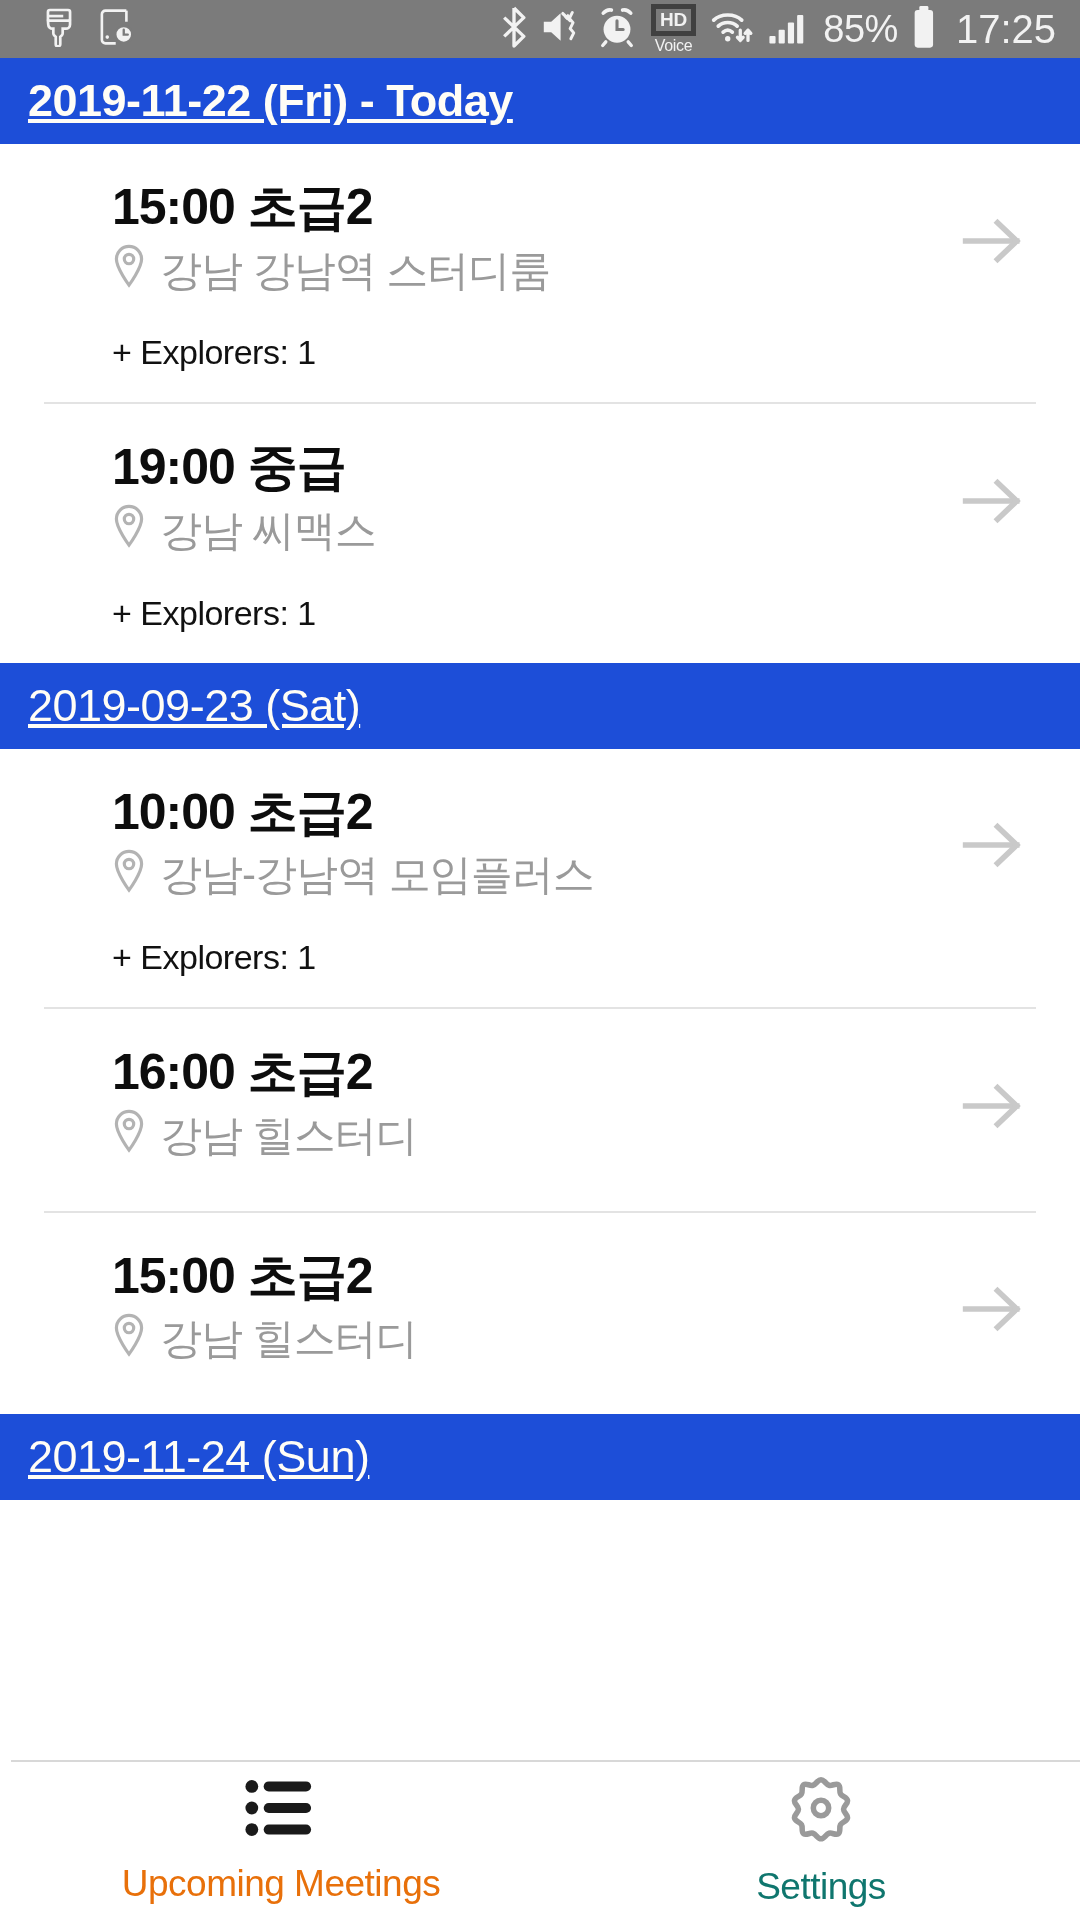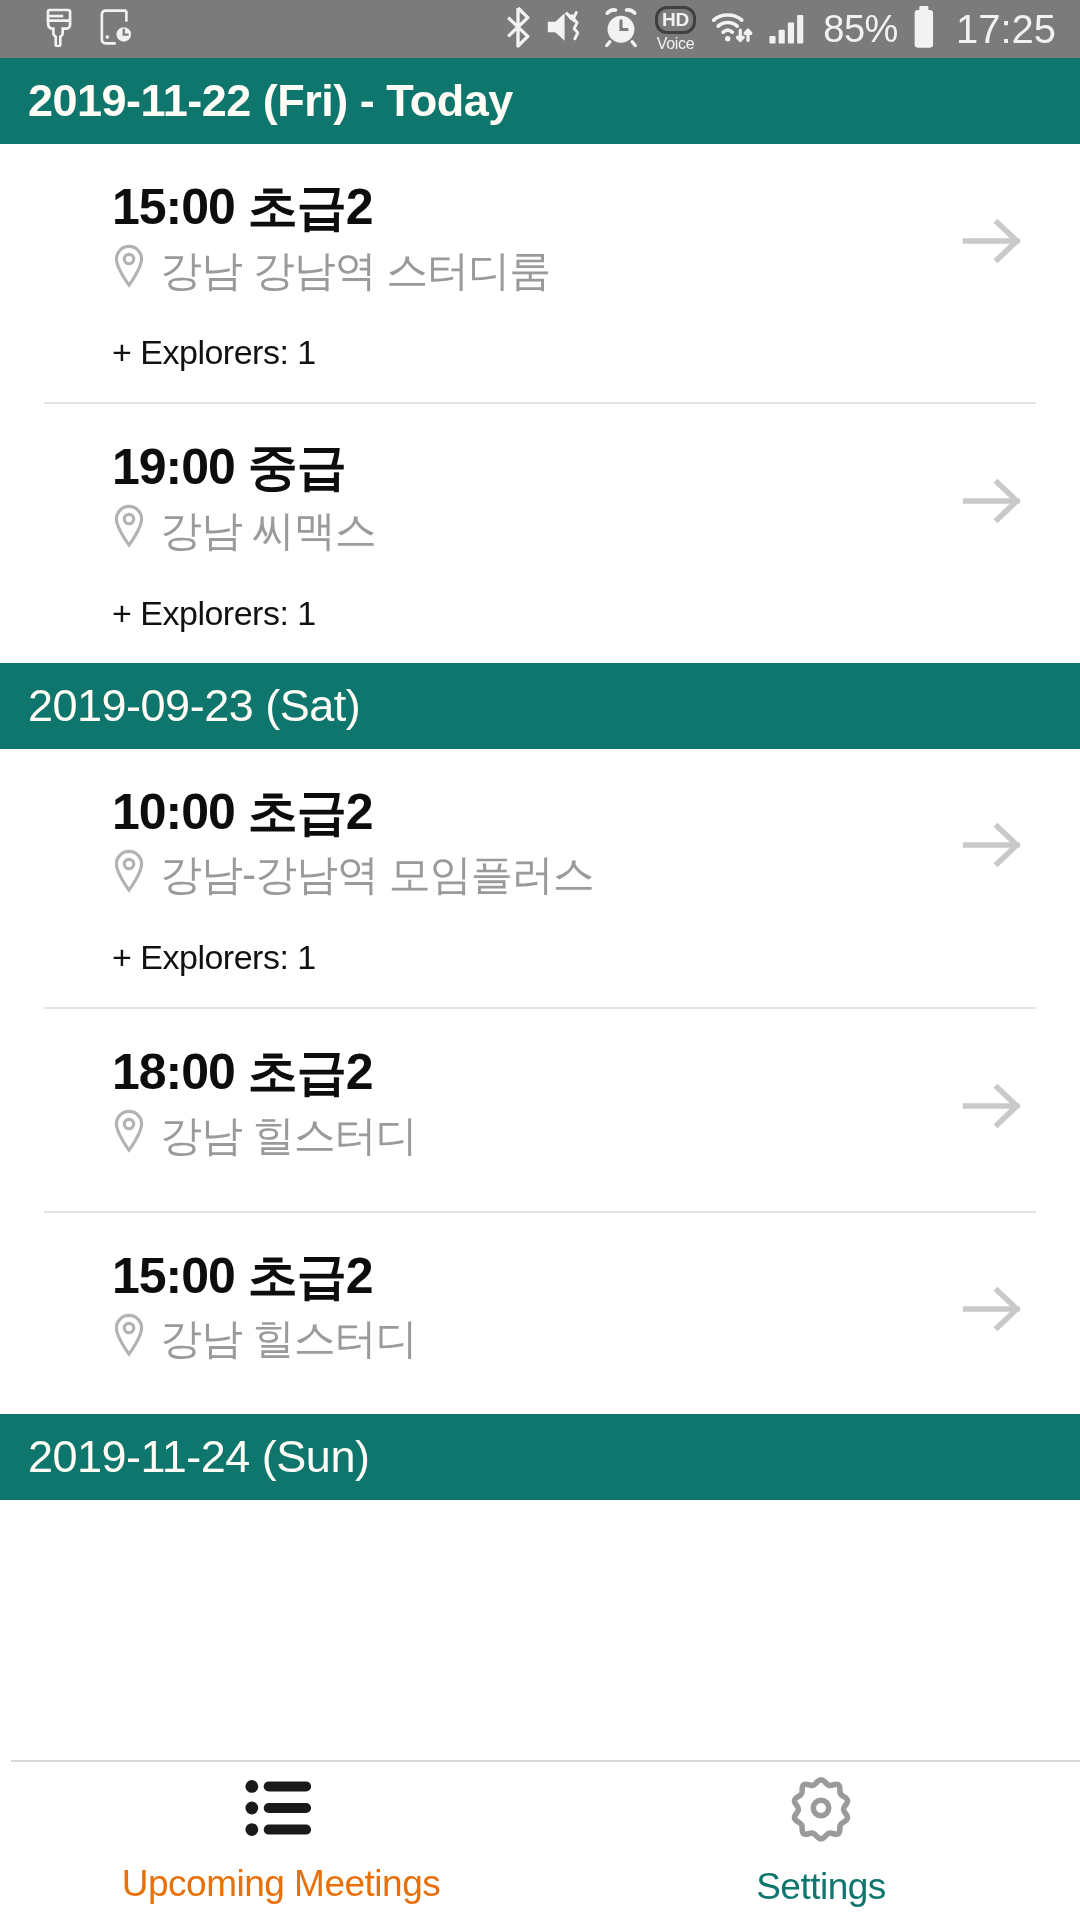--- a/index.html
+++ b/index.html
@@ -26,33 +26,34 @@
     font-family:"Liberation Sans",sans-serif;
   }
   .sb-clock {
     font-size:40px; letter-spacing:0px; line-height:1; margin-left:6px;
   }
   .hdvoice {
     display:flex; flex-direction:column; align-items:center; justify-content:center;
     line-height:1;
   }
   .hdvoice .hd {
-    border:3px solid #404040; border-radius:12px;
+    border:5px solid #404040; border-radius:0;
     font-size:19px; font-weight:bold; padding:1px 4px 2px 4px; letter-spacing:0px;
   }
   .hdvoice .vo { font-size:16px; margin-top:2px; letter-spacing:-0.3px; }
 
   
   .date-header {
-    background:#0f766e; color:#fffdf6;
+    background:#1d4ed8; color:#fffdf6;
     height:86px; flex:0 0 86px;
     display:flex; align-items:center;
     padding-left:28px;
     font-size:45px;
     letter-spacing:-0.5px;
+    text-decoration:underline;
   }
   .date-header.today { font-weight:bold; }
 
   
   .list { background:#fff; }
   .meeting {
     position:relative;
     padding:0 16px 0 0;
     background:#fff;
   }
@@ -245,21 +246,21 @@
               <path d="M2 13 H30"></path>
               <path d="M19.5 3 L30 13 L19.5 23"></path>
             </svg></span>
         </div>
         <div class="m-explorers">+ Explorers: 1</div>
       </div>
       <div class="divider"></div>
       <div class="meeting">
         <div class="meeting-main">
           <div class="meeting-texts">
-            <div class="m-title">18:00 초급2</div>
+            <div class="m-title">16:00 초급2</div>
             <div class="m-loc">
               <span class="pin-icon"><svg width="34" height="44" viewBox="0 0 22 29" fill="none" stroke="#b3b3b3" stroke-width="2.1">
                   <path d="M11 1.6 c4.6 0 8.3 3.7 8.3 8.3 0 6 -8.3 17.2 -8.3 17.2 S2.7 15.9 2.7 9.9 c0 -4.6 3.7 -8.3 8.3 -8.3 z"></path>
                   <circle cx="11" cy="9.9" r="3.1"></circle>
                 </svg></span>
               <span>강남 힐스터디</span>
             </div>
           </div>
           <span class="m-arrow"><svg width="62" height="48" viewBox="0 0 34 26" fill="none" stroke="#c9c9c9" stroke-width="3.1" stroke-linecap="square" stroke-linejoin="miter">
               <path d="M2 13 H30"></path>

